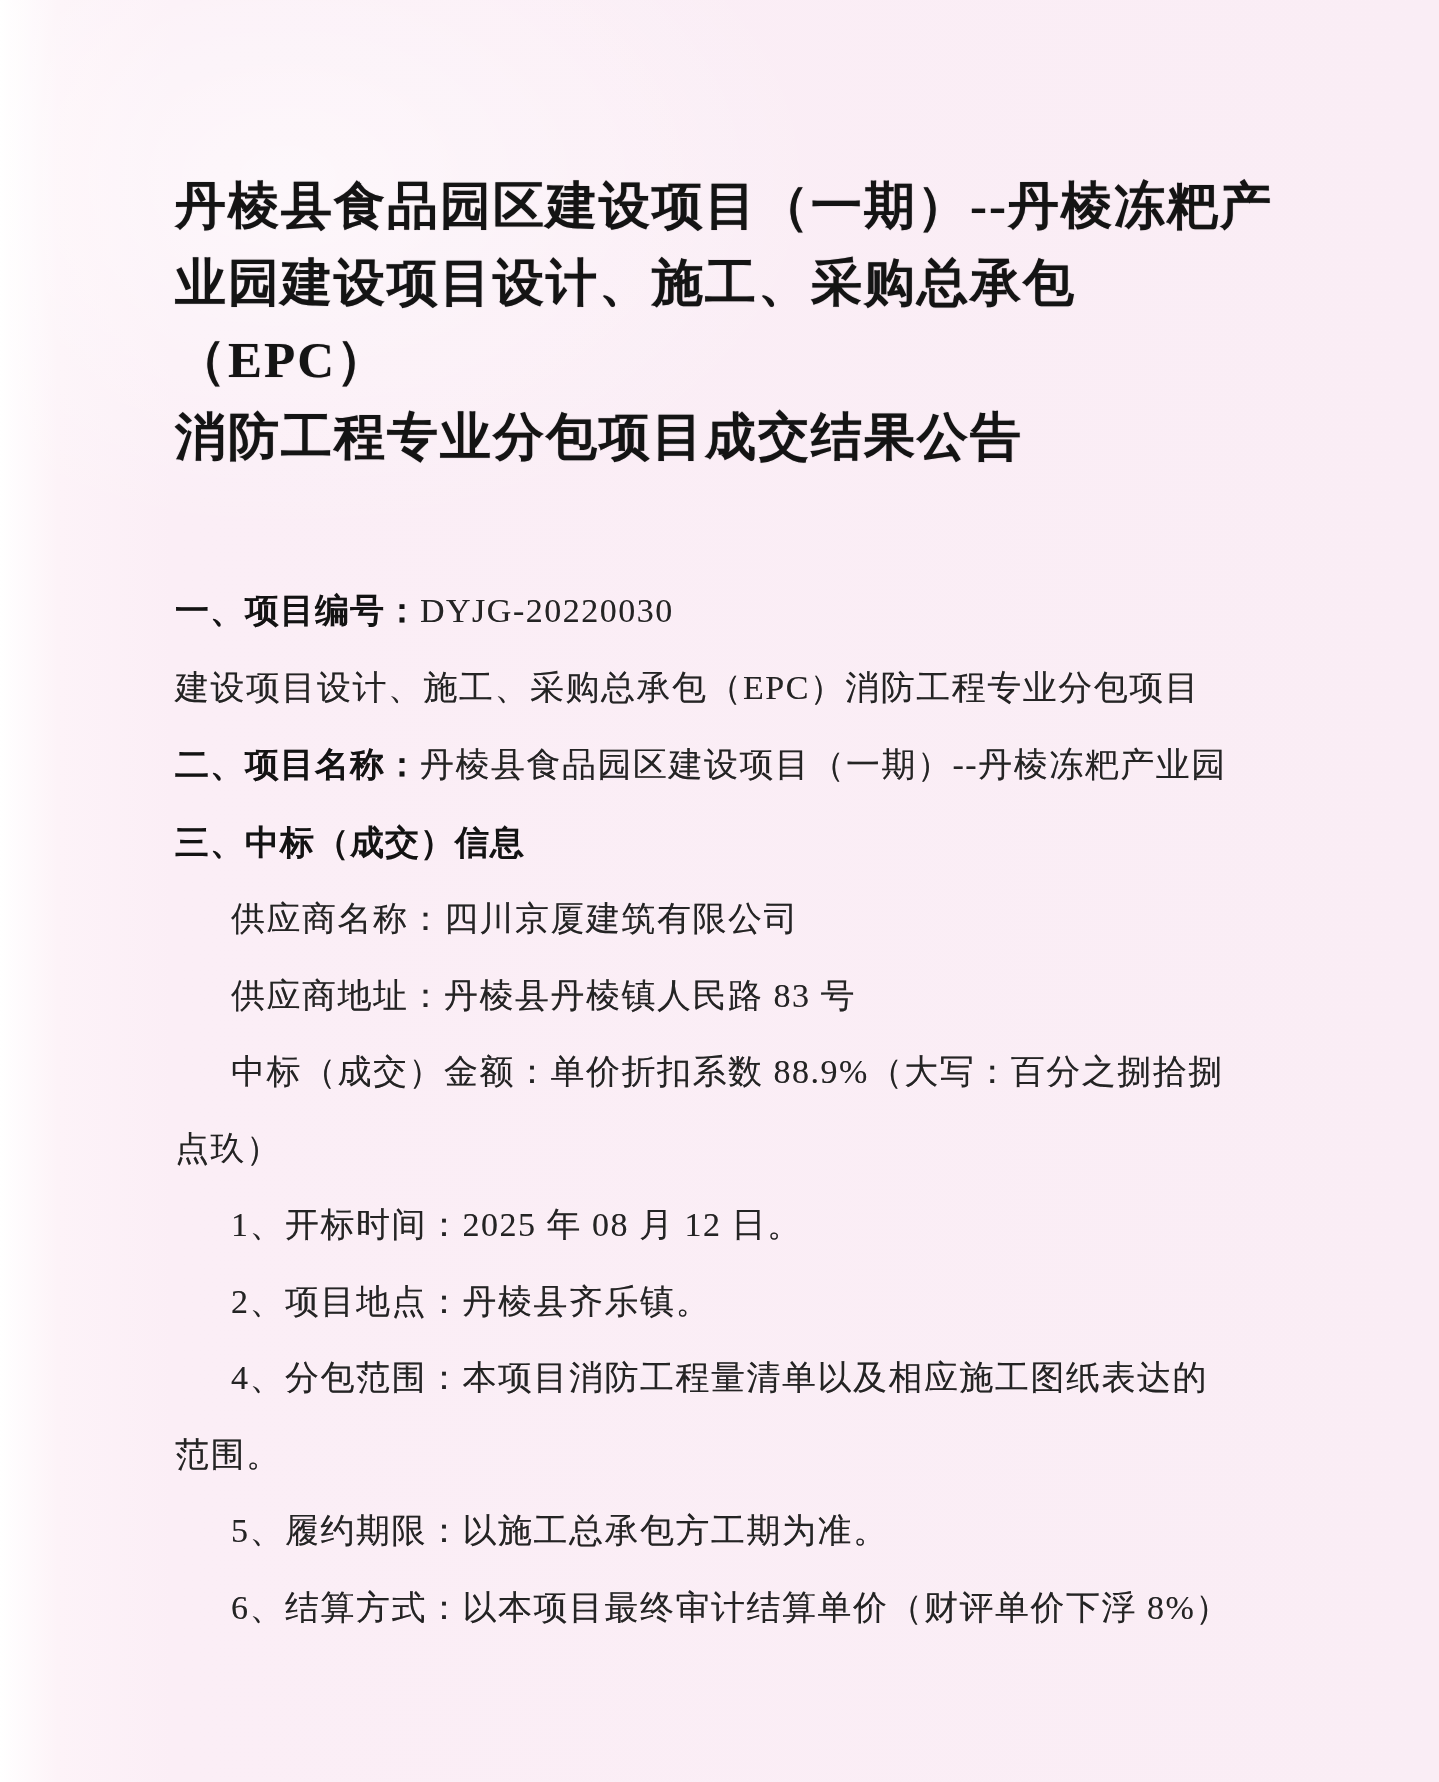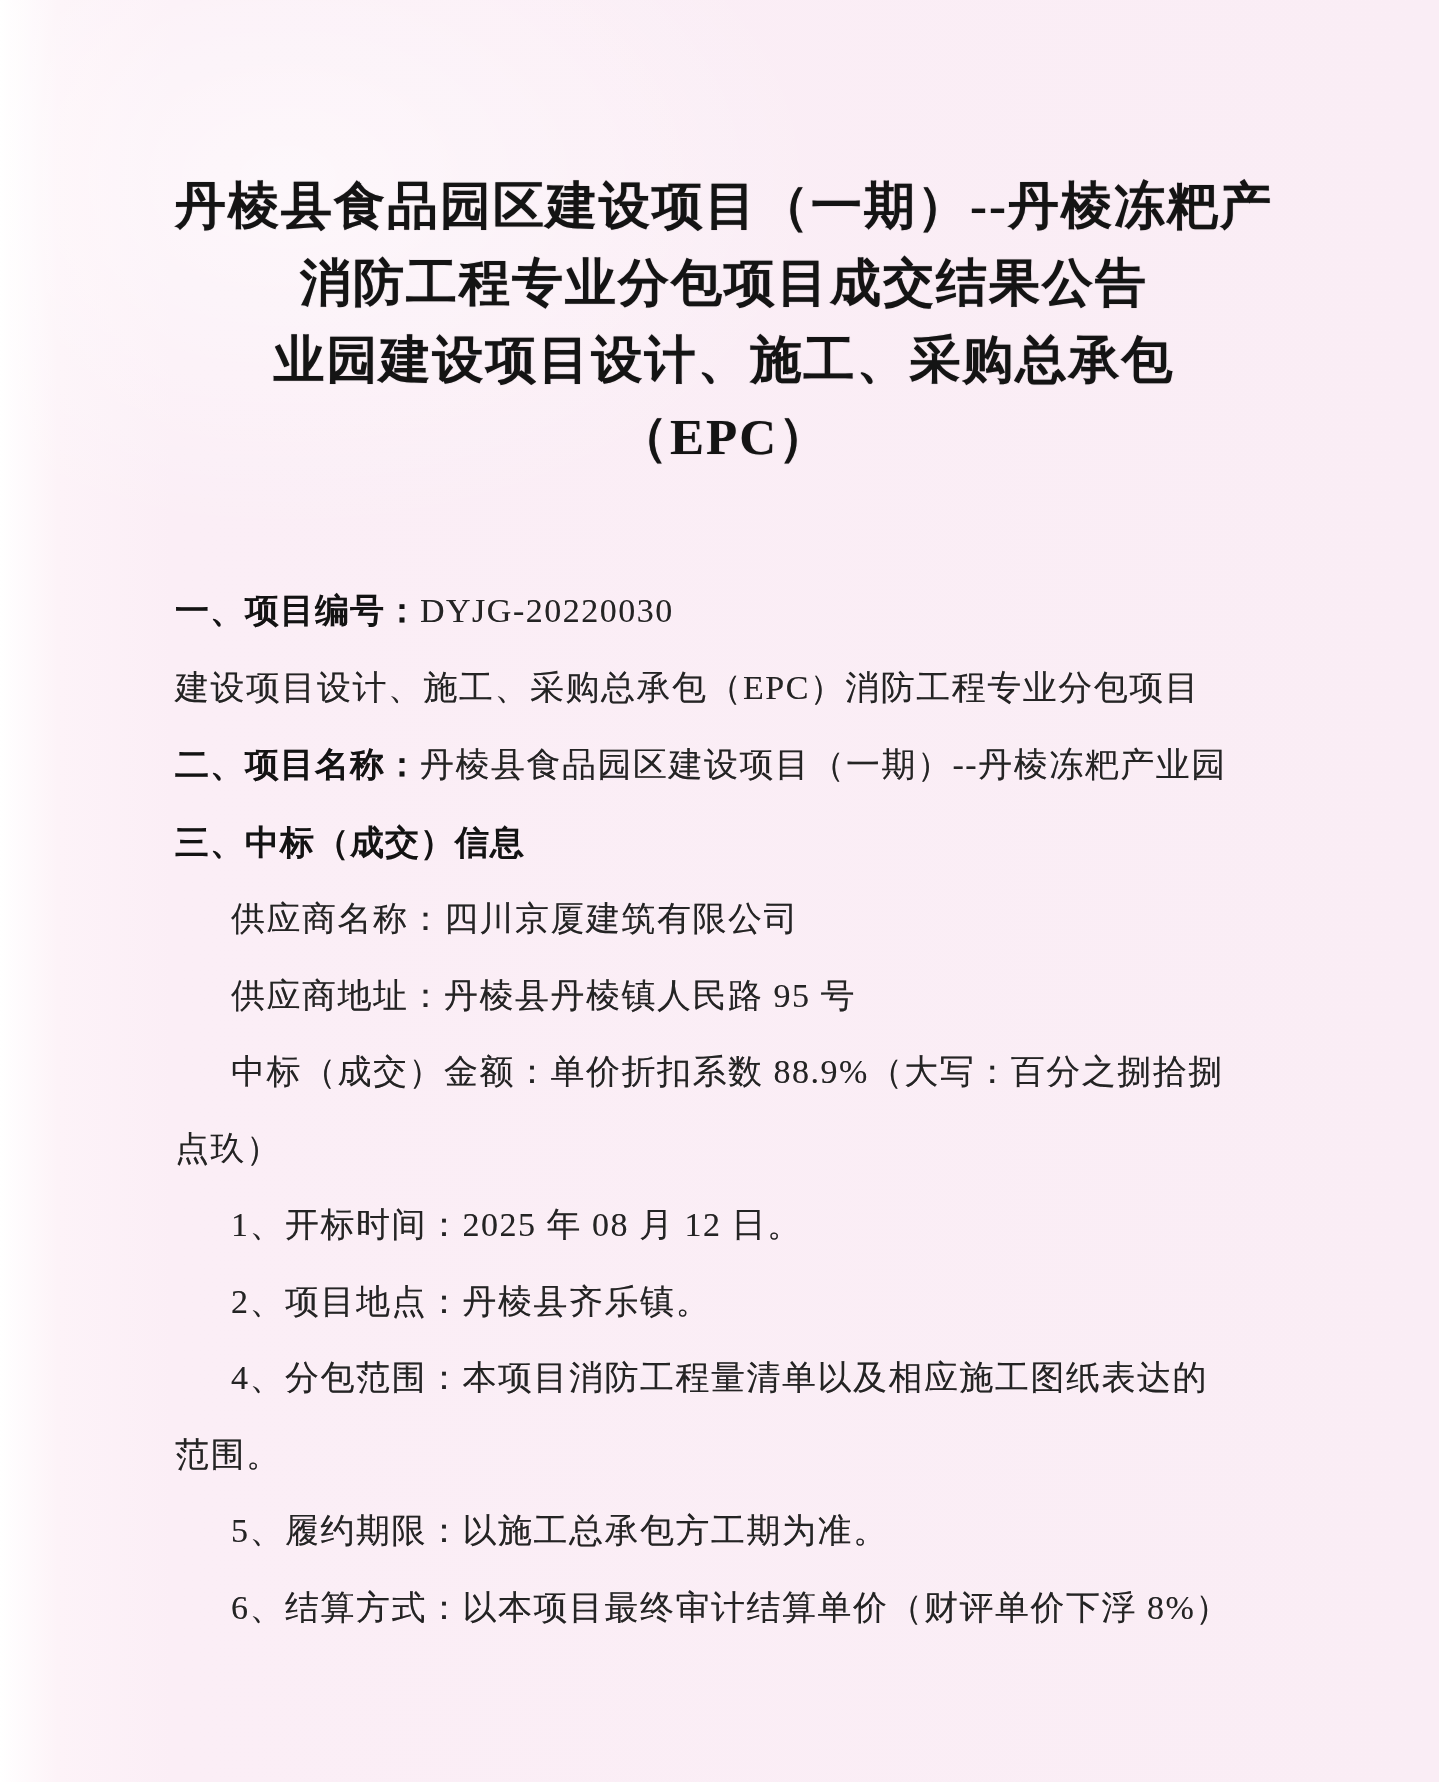--- a/index.html
+++ b/index.html
@@ -15,21 +15,21 @@
       linear-gradient(90deg, #ffffff 0%, #fdf3f8 4%, #fbeef6 12%, #faedf5 100%);
     font-family: "Liberation Serif", serif;
   }
   .page {
     box-sizing: border-box;
     width: 1439px;
     height: 1782px;
     padding: 168px 166px 0 175px;
   }
   .title {
-    text-align: center;
+    text-align: left;
     font-family: "Liberation Serif", serif;
     font-weight: 800;
     font-size: 51px;
     line-height: 77px;
     letter-spacing: 2px;
     color: #141414;
     text-shadow: 0 0 1px rgba(20,20,20,0.45);
   }
   .body-block {
     margin-top: 96px;
@@ -55,22 +55,22 @@
     font-family: "Liberation Serif", serif;
   }
 </style>
 </head>
 <body>
 
 <div class="page">
 
   <div class="title">
     <div>丹棱县食品园区建设项目（一期）--丹棱冻粑产</div>
+    <div>业园建设项目设计、施工、采购总承包（EPC）</div>
     <div>消防工程专业分包项目成交结果公告</div>
-    <div>业园建设项目设计、施工、采购总承包（EPC）</div>
   </div>
 
   <div class="body-block">
 
     <div class="line">
       <span class="label">一、项目编号：</span><span class="value">DYJG-20220030</span>
     </div>
 
     <div class="line">
       <span class="value">建设项目设计、施工、采购总承包（EPC）消防工程专业分包项目</span>
@@ -82,21 +82,21 @@
 
     <div class="line">
       <span class="heading">三、中标（成交）信息</span>
     </div>
 
     <div class="line indent">
       <span class="value">供应商名称：四川京厦建筑有限公司</span>
     </div>
 
     <div class="line indent">
-      <span class="value">供应商地址：丹棱县丹棱镇人民路 95 号</span>
+      <span class="value">供应商地址：丹棱县丹棱镇人民路 83 号</span>
     </div>
 
     <div class="line indent">
       <span class="value">中标（成交）金额：单价折扣系数 88.9%（大写：百分之捌拾捌</span>
     </div>
 
     <div class="line">
       <span class="value">点玖）</span>
     </div>
 

